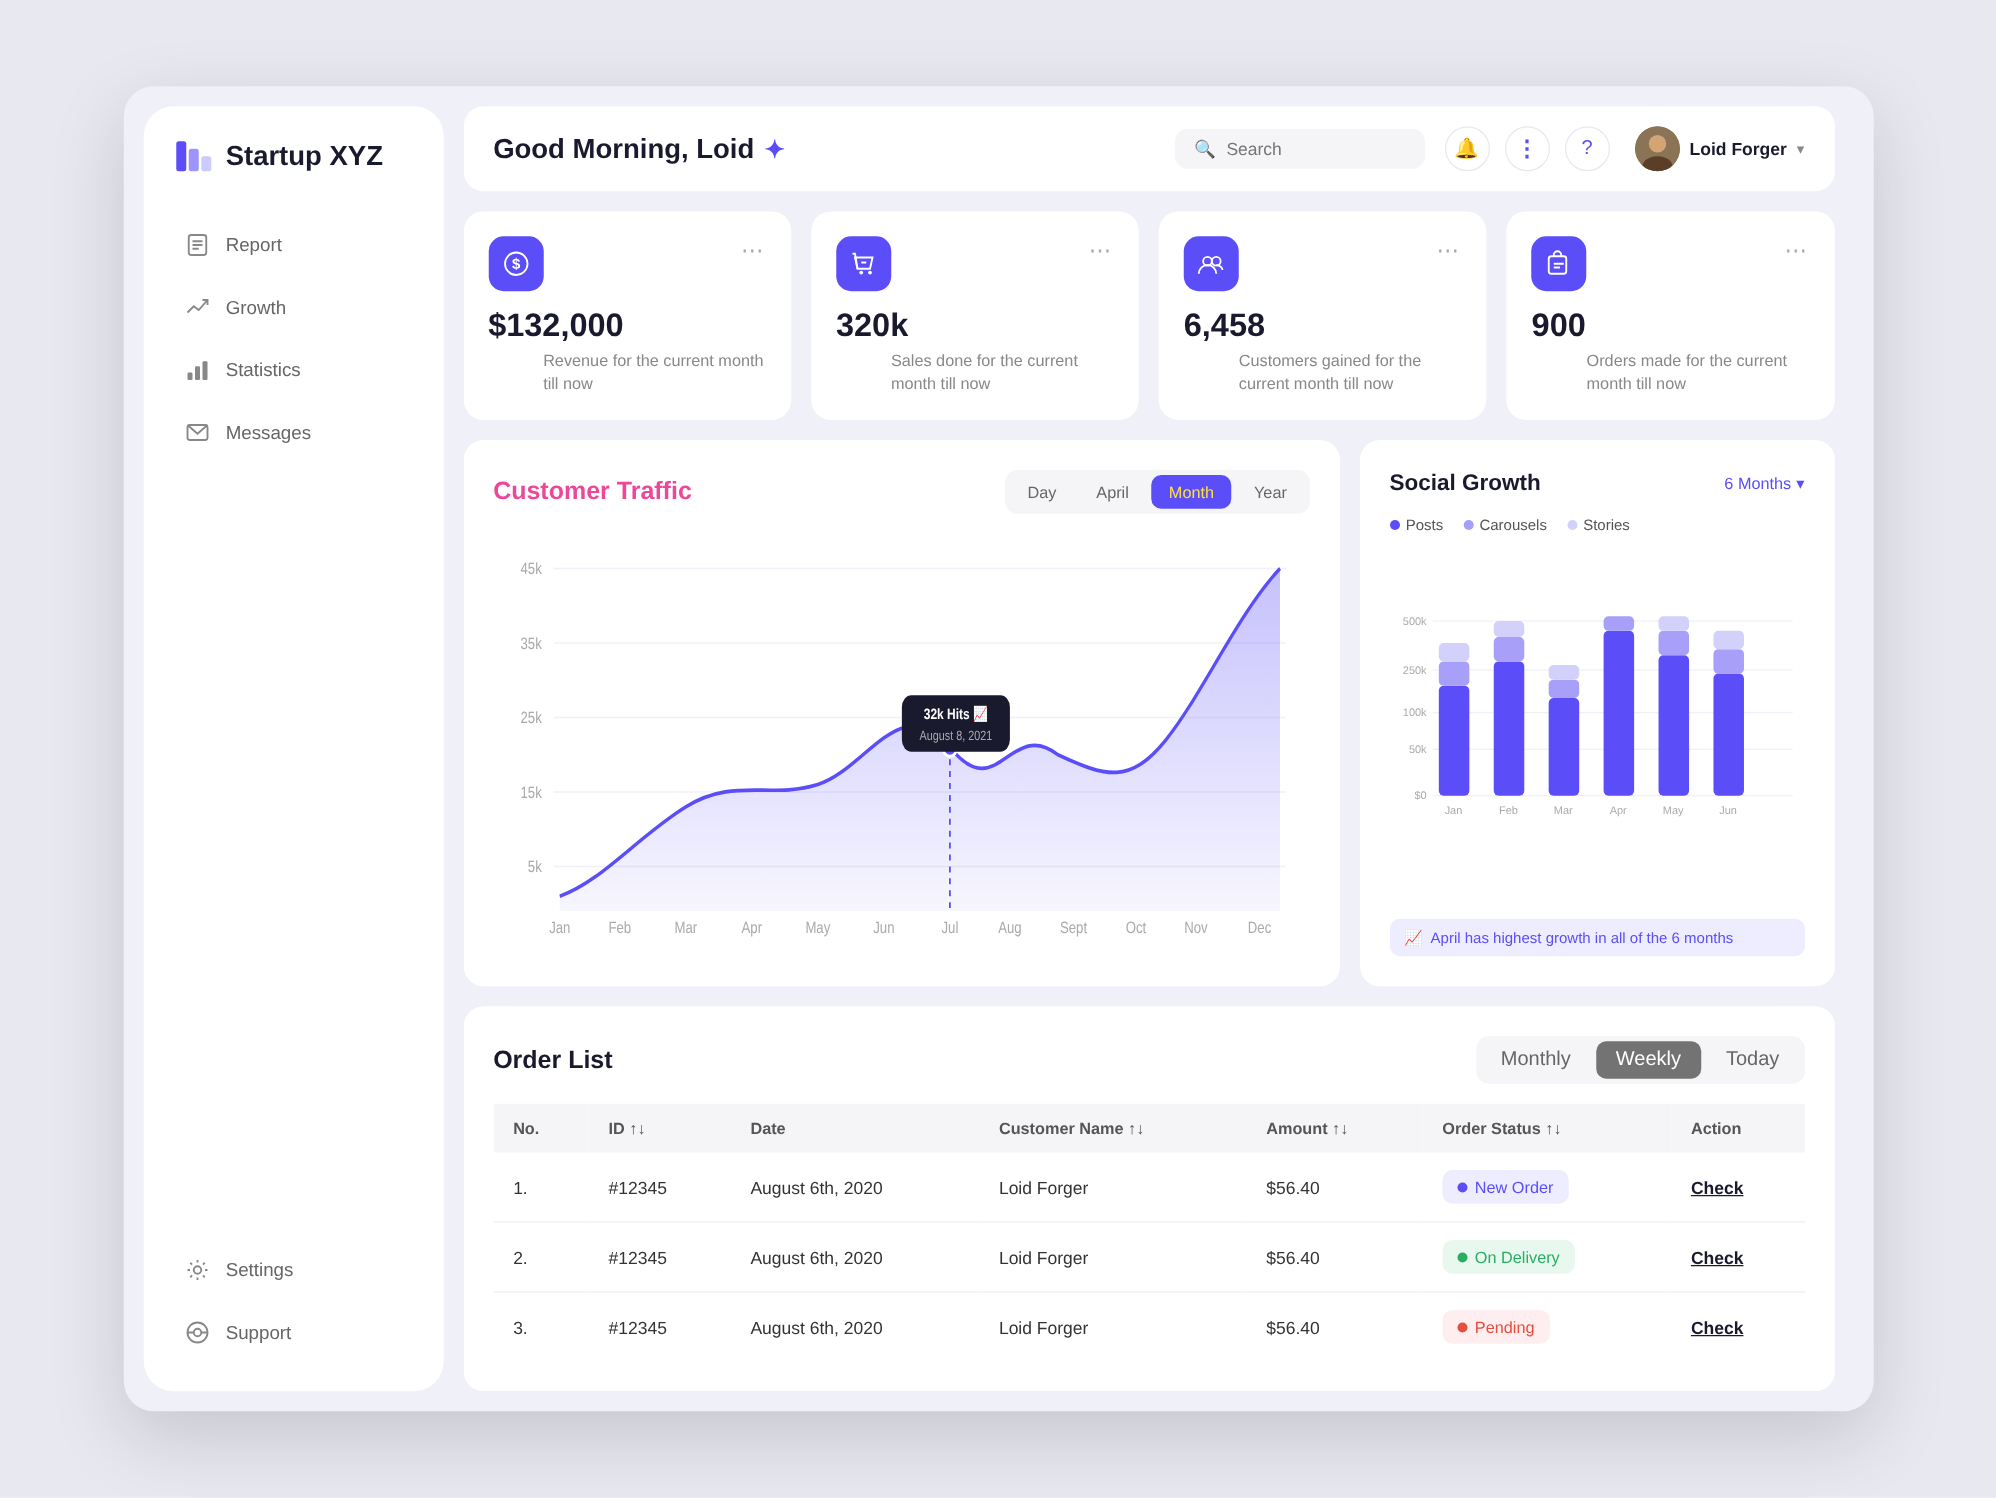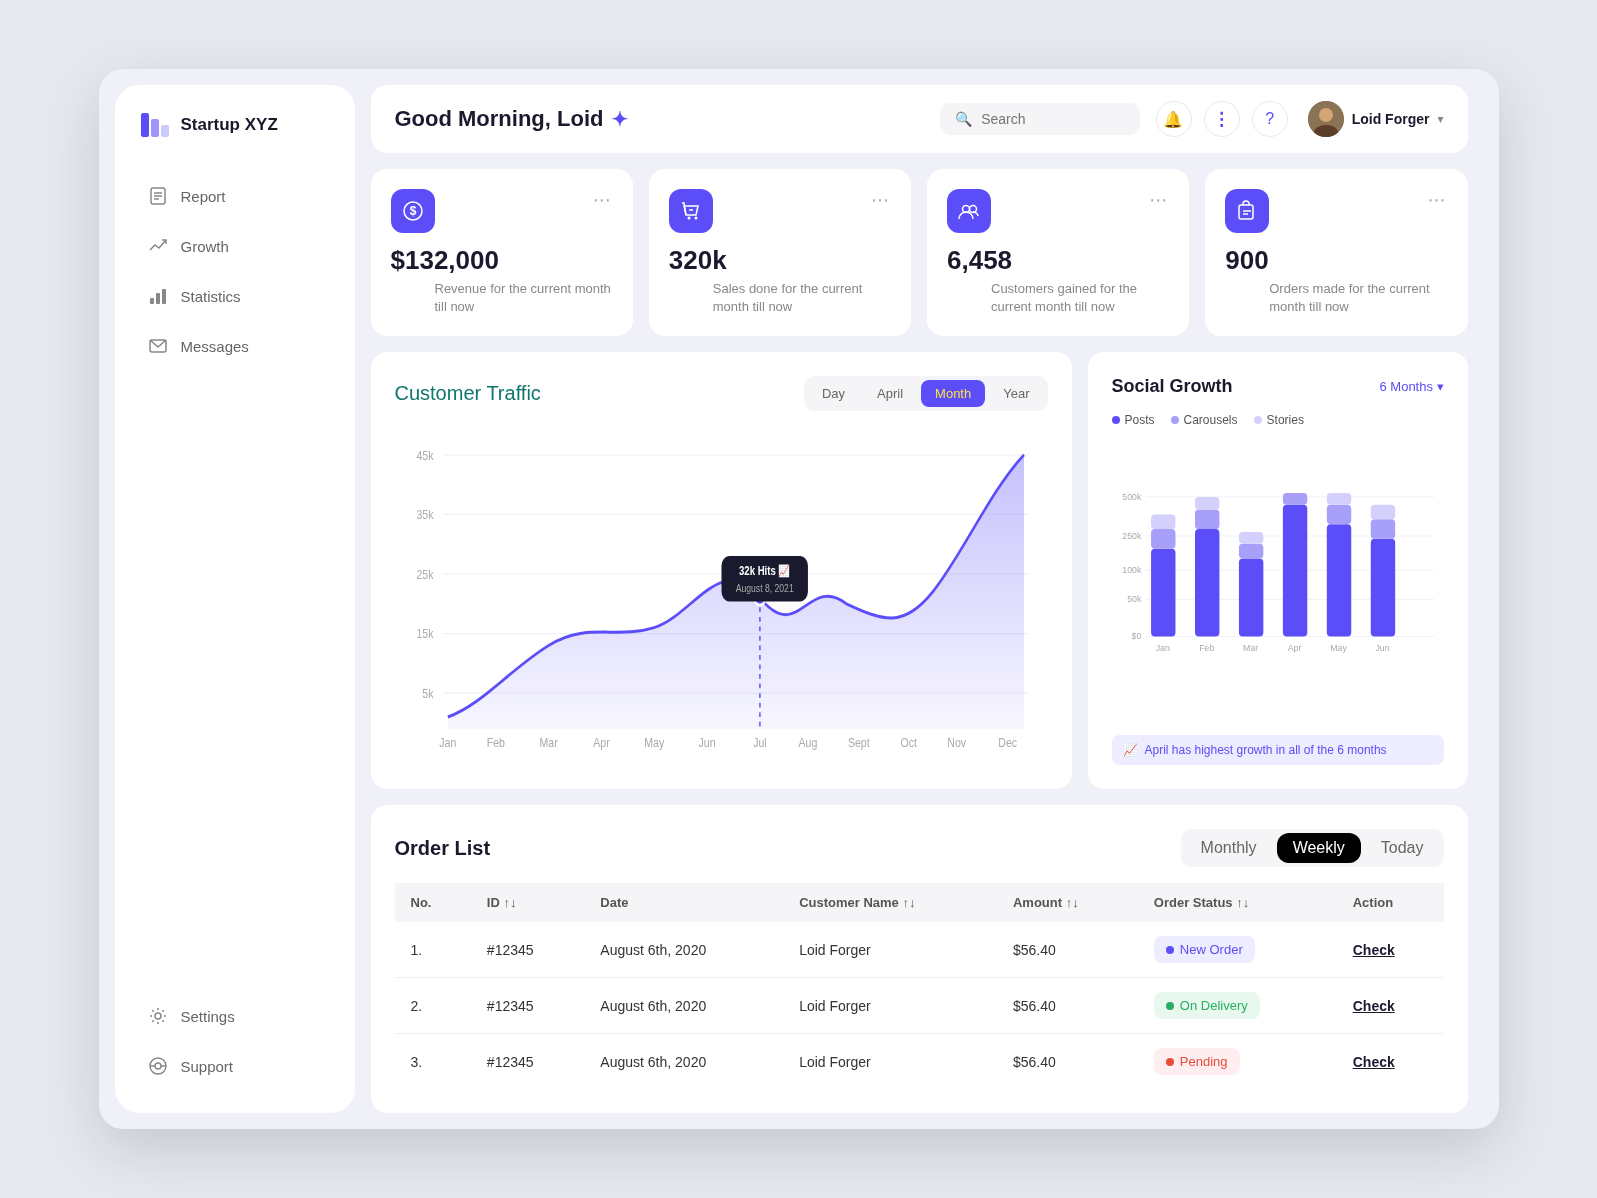--- a/index.html
+++ b/index.html
@@ -40,21 +40,21 @@
       margin-bottom: 32px;
     }
     .logo-icon {
       width: 32px;
       height: 32px;
       display: flex;
       align-items: center;
       justify-content: center;
     }
     .logo-text {
-      font-size: 17px;
+      font-size: 22px;
       font-weight: 700;
       color: #1a1a2e;
     }
     .nav-items {
       display: flex;
       flex-direction: column;
       gap: 4px;
       flex: 1;
     }
     .nav-item {
@@ -238,22 +238,22 @@
       flex-direction: column;
     }
     .chart-header {
       display: flex;
       align-items: center;
       justify-content: space-between;
       margin-bottom: 20px;
     }
     .chart-title {
       font-size: 20px;
-      font-weight: 400;
-      color: #0f766e;
+      font-weight: 700;
+      color: #ec4899;
     }
     .chart-filters {
       display: flex;
       gap: 4px;
       background: #f5f5f8;
       border-radius: 10px;
       padding: 4px;
     }
     .filter-btn {
       padding: 6px 14px;
@@ -345,23 +345,22 @@
       padding: 6px 16px;
       border-radius: 8px;
       border: none;
       background: transparent;
       font-size: 16px;
       font-weight: 400;
       color: #666;
       cursor: pointer;
     }
     .table-filter-btn.active {
-      background: #000000;
+      background: #737373;
       color: #fff;
-      border-radius: 12px;
     }
     table {
       width: 100%;
       border-collapse: collapse;
     }
     thead tr {
       background: #f5f5f8;
       border-radius: 8px;
     }
     thead th {

